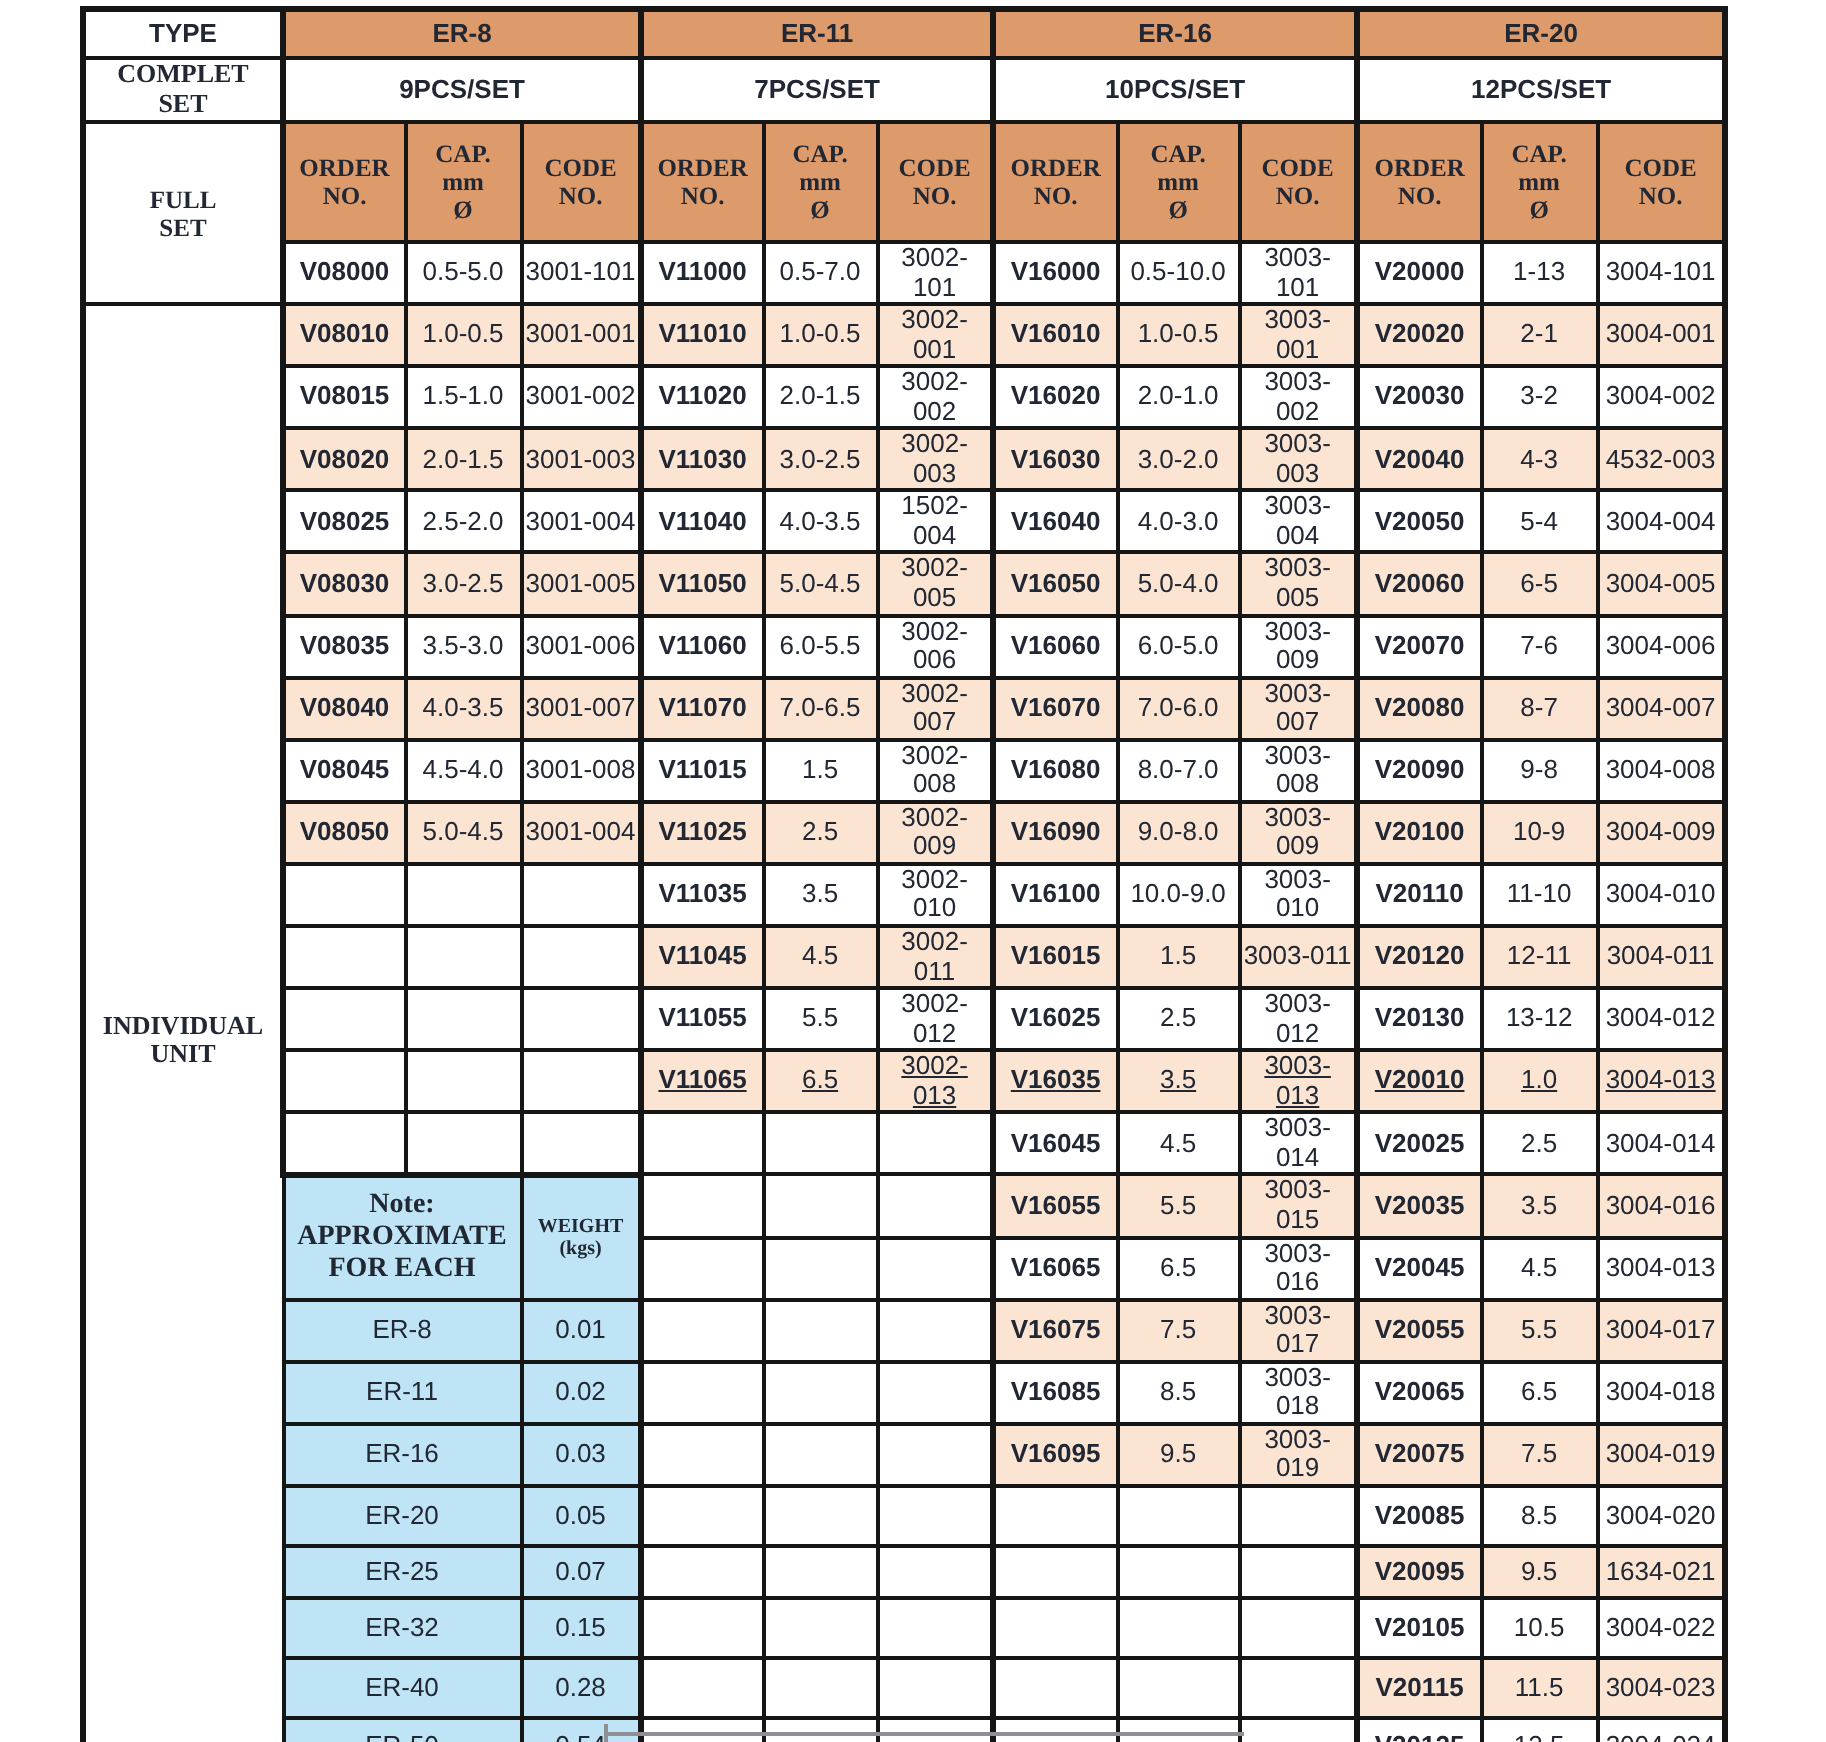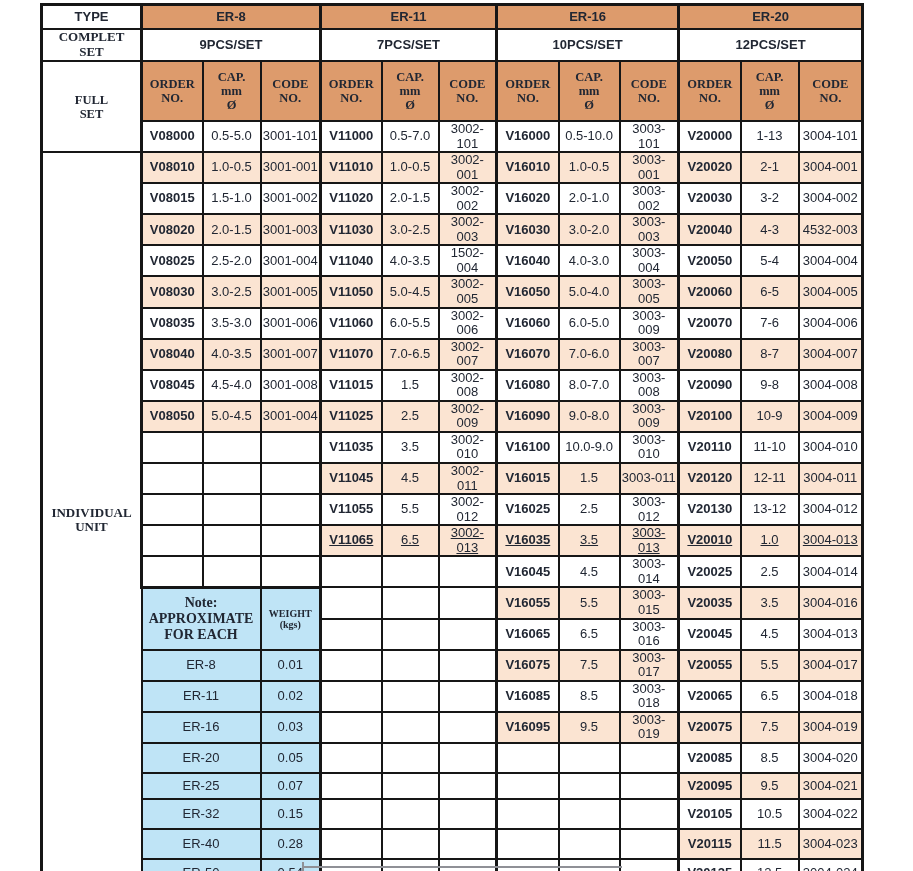--- a/index.html
+++ b/index.html
@@ -400,21 +400,21 @@
           <td class="note-cell" colspan="2">ER-25</td>
           <td class="note-cell">0.07</td>
           <td class="order grp-start"></td>
           <td></td>
           <td></td>
           <td class="order grp-start"></td>
           <td></td>
           <td></td>
           <td class="order stripe grp-start">V20095</td>
           <td class="stripe">9.5</td>
-          <td class="stripe">3004-021</td>
+          <td class="stripe">1634-021</td>
         </tr>
         <tr style="height: 30px;">
           <td class="note-cell" colspan="2">ER-32</td>
           <td class="note-cell">0.15</td>
           <td class="order grp-start"></td>
           <td></td>
           <td></td>
           <td class="order grp-start"></td>
           <td></td>
           <td></td>

